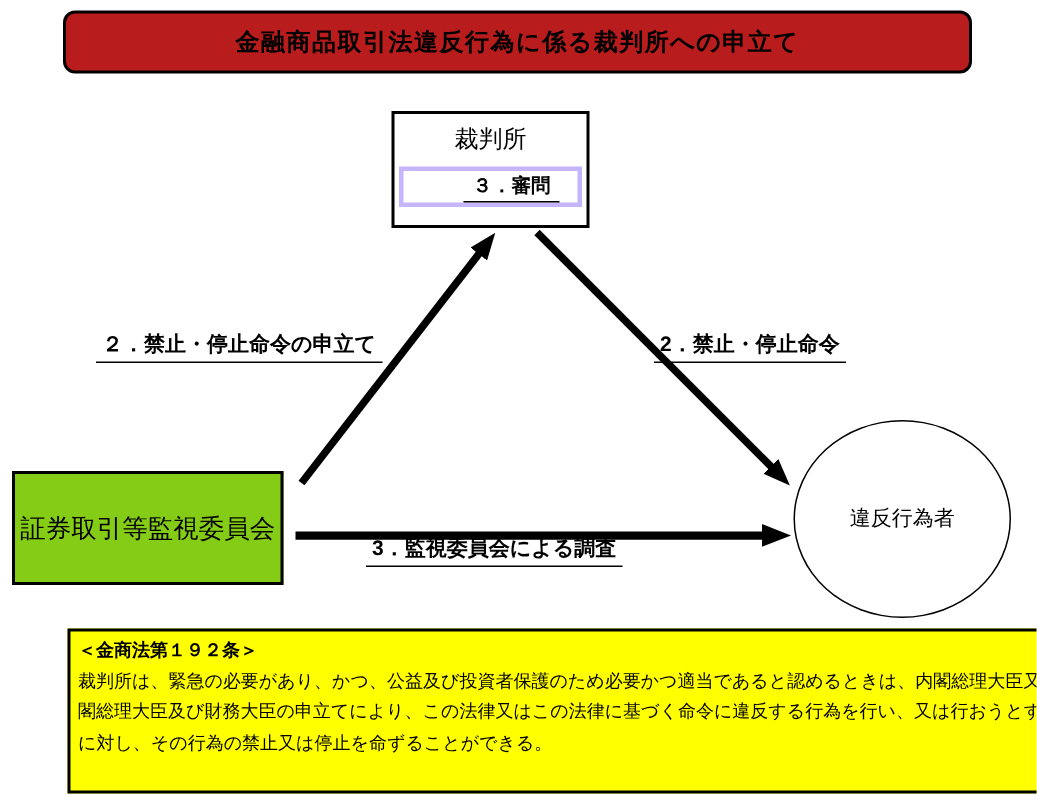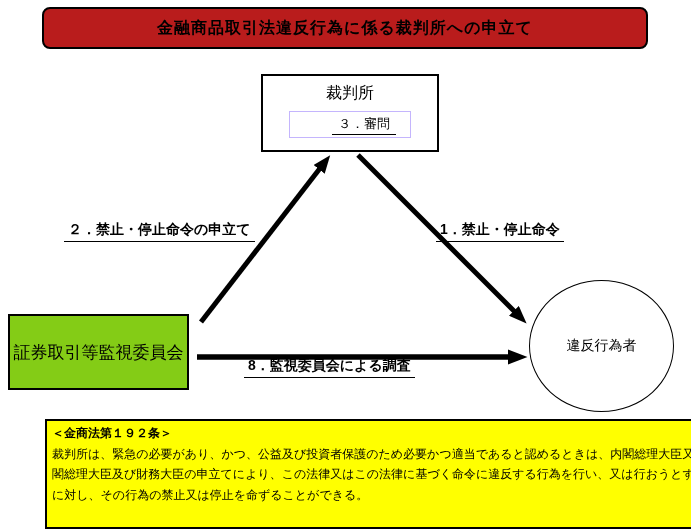--- a/index.html
+++ b/index.html
@@ -19,30 +19,30 @@
     border: 2px solid #000;
     border-radius: 8px;
     display: flex; align-items: center; justify-content: center;
     font-size: 16px; font-weight: bold; letter-spacing: 1px;
     background: #b91c1c;
     z-index: 3;
   }
 
   
   .court-box {
-    left: 261px; top: 74px; width: 178px; height: 78px;
+    left: 261px; top: 74px; width: 132px; height: 78px;
     border: 2px solid #000; background: #fff;
     text-align: center; z-index: 3;
   }
   .court-label { display: block; margin-top: 7px; font-size: 16px; font-family: "Liberation Serif", "DejaVu Serif", serif; }
   .hearing-box {
     margin: 7px auto 0; width: 122px; height: 27px;
-    border: 1px solid #c4b5fd;
+    border: 3px solid #c4b5fd;
     display: flex; align-items: center; justify-content: center;
-    font-size: 13px; font-weight: normal; padding-left: 28px;
+    font-size: 13px; font-weight: bold; padding-left: 28px;
   }
   .hearing-box span { border-bottom: 1.5px solid #000; padding: 0 6px 1px; }
 
   
   .sesc-box {
     left: 8px; top: 314px; width: 181px; height: 76px;
     border: 2px solid #000; background: #84cc16;
     display: flex; align-items: center; justify-content: center;
     font-size: 17px; font-family: "Liberation Serif", "DejaVu Serif", serif;
     z-index: 3;
@@ -112,19 +112,19 @@
 
 <div class="abs sesc-box">
   <span>証券取引等監視委員会</span>
 </div>
 
 <div class="abs violator-circle">
   <span>違反行為者</span>
 </div>
 
 <div class="abs flow-label label-petition">２．禁止・停止命令の申立て</div>
-<div class="abs flow-label label-order">1．禁止・停止命令</div>
-<div class="abs flow-label label-investigation">8．監視委員会による調査</div>
+<div class="abs flow-label label-order">2．禁止・停止命令</div>
+<div class="abs flow-label label-investigation">3．監視委員会による調査</div>
 
 <div class="abs legal-note" style="background: rgb(255, 255, 0); border-color: rgb(0, 0, 0);">
   <div class="note-heading">＜金商法第１９２条＞</div>
   <div class="note-body">裁判所は、緊急の必要があり、かつ、公益及び投資者保護のため必要かつ適当であると認めるときは、内閣総理大臣又は内閣総理大臣及び財務大臣の申立てにより、この法律又はこの法律に基づく命令に違反する行為を行い、又は行おうとする者に対し、その行為の禁止又は停止を命ずることができる。</div>
 </div>
 
 </body></html>

